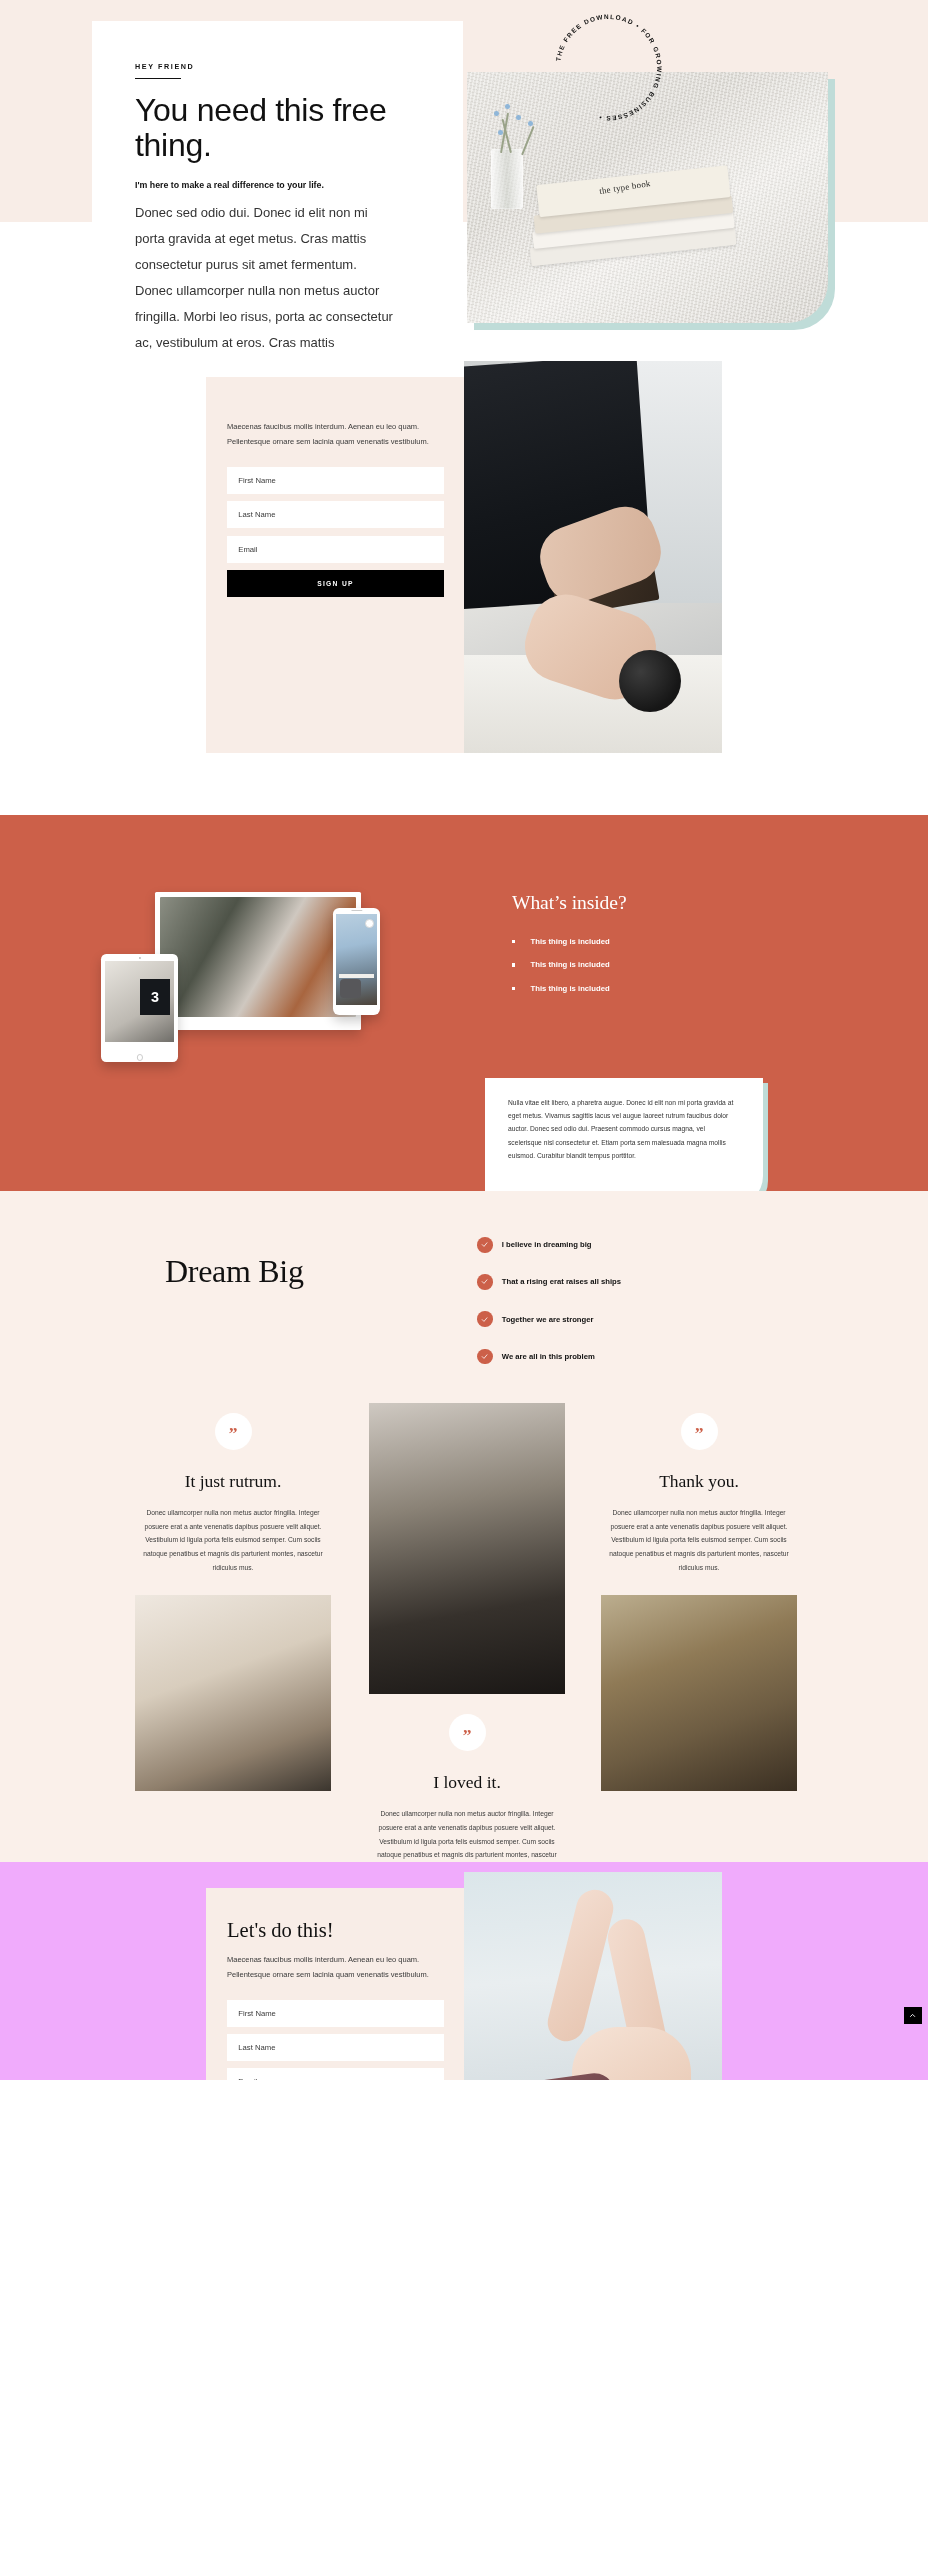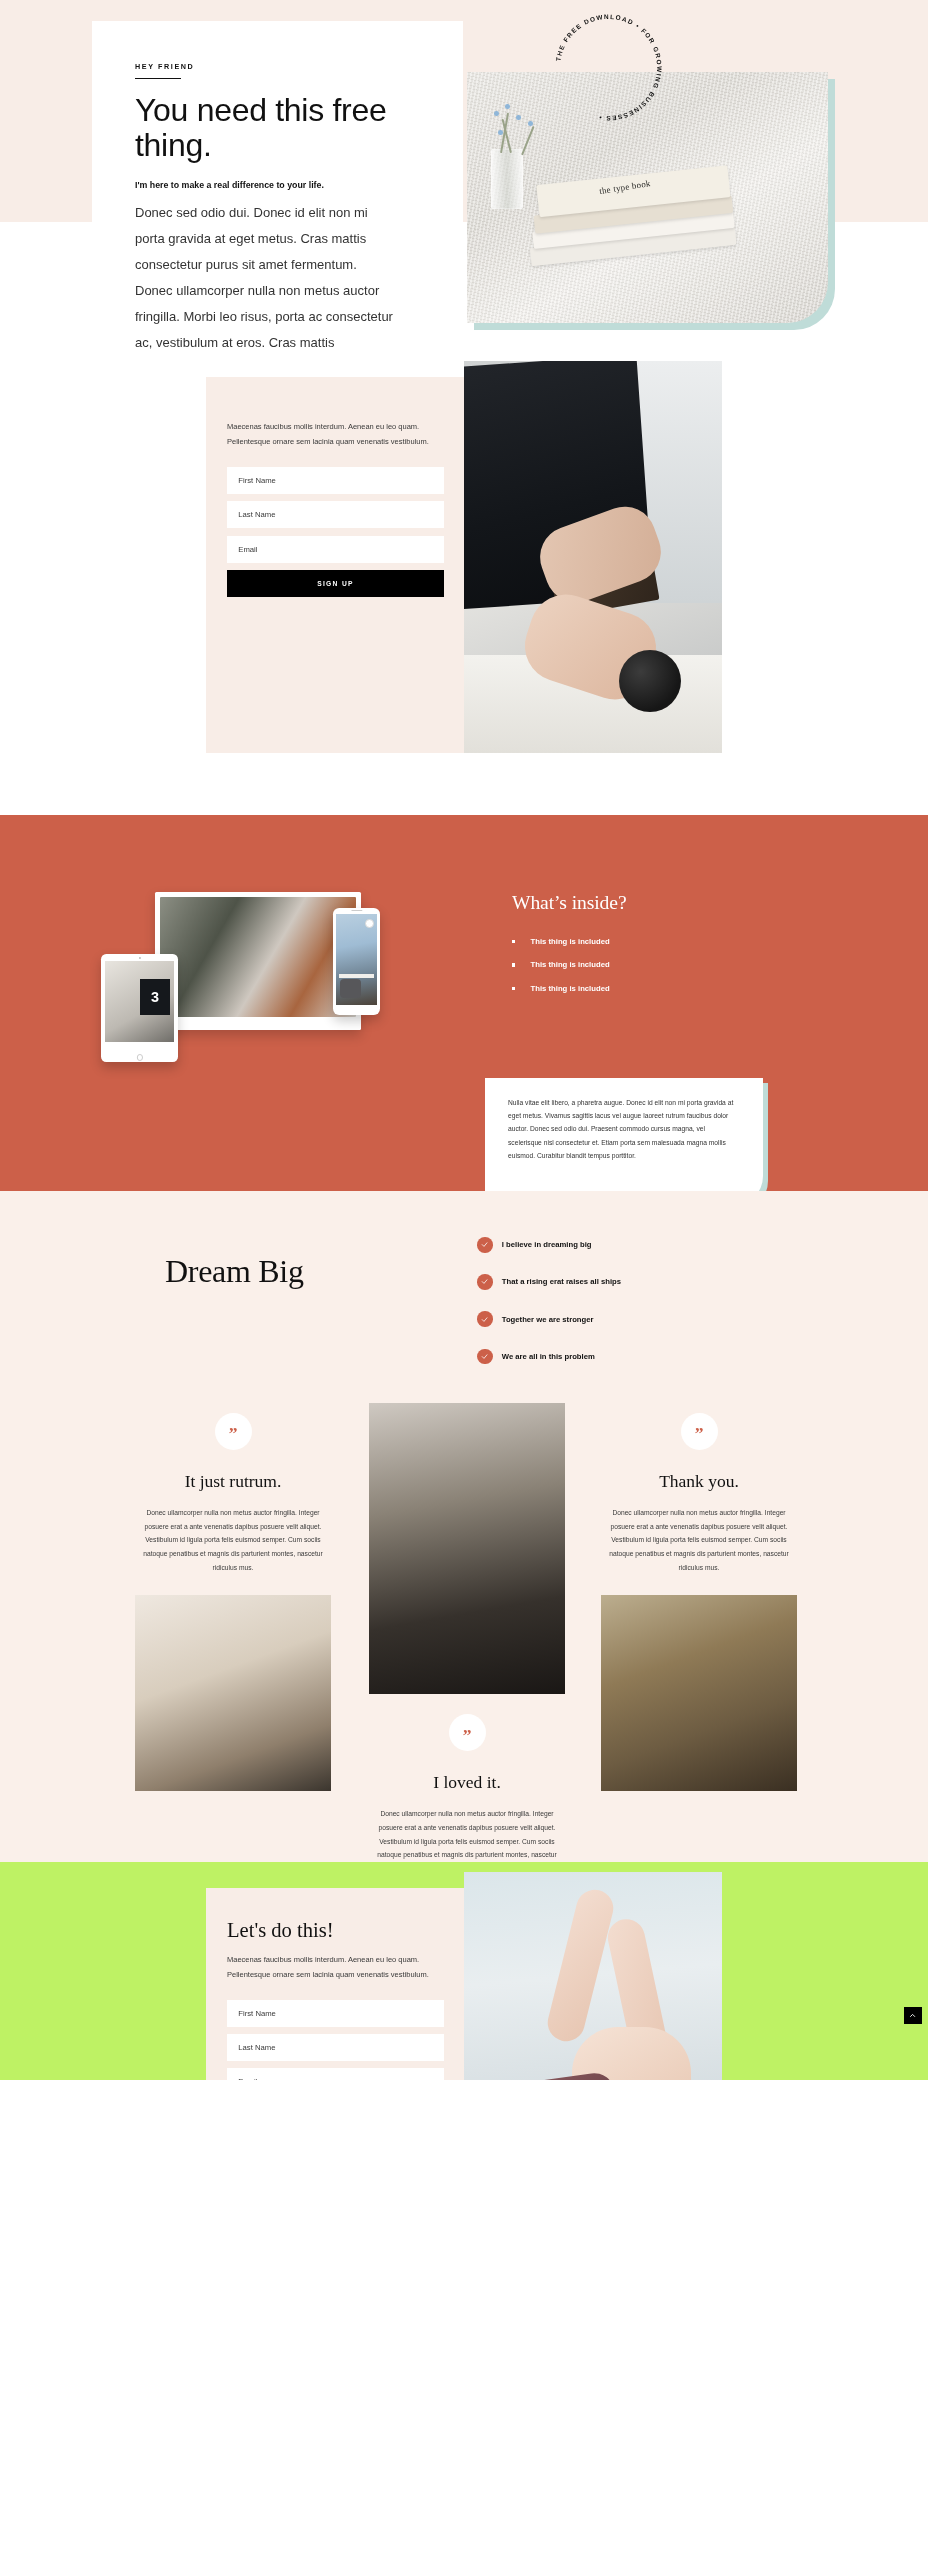--- a/index.html
+++ b/index.html
@@ -266,21 +266,21 @@
   .t-p{font-size:6.7px;line-height:2.05;color:#3a3a3a;text-align:center;}
   .tphoto{width:196px;margin-top:20.6px;overflow:hidden;}
   .tphoto.tall{height:196px;}
   .tphoto.mid{height:291px;}
   .ph-a{background:linear-gradient(160deg,#efe8e0 0%,#d8cdbd 40%,#8f7f6c 75%,#3b352e 100%);}
   .ph-b{background:linear-gradient(170deg,#cfc9c2 0%,#8a8276 35%,#36312c 70%,#1a1715 100%);}
   .ph-c{background:linear-gradient(160deg,#bcae8f 0%,#8f7a56 35%,#6d5c42 65%,#3a2f22 100%);}
   .tcol-m .qbubble{margin-top:0;}
 
   
-  .sec-final{position:relative;background:#bef264;height:218px;padding-left:41px;}
+  .sec-final{position:relative;background:#f0abfc;height:218px;padding-left:41px;}
   .fin-panel{position:absolute;left:206px;top:26px;width:258px;height:247px;background:var(--cream);}
   .fin-inner{position:absolute;left:227px;top:57px;width:222px;}
   .fin-h{
     font-family:"Liberation Serif", serif;font-weight:400;font-size:20.6px;color:var(--ink);
   }
   .fin-sub{font-size:7.5px;line-height:1.95;color:#3a3a3a;margin-top:11.3px;max-width:217px;}
   .fin-photo{
     position:absolute;left:464px;top:10.3px;width:258px;height:263px;overflow:hidden;
     background:linear-gradient(175deg,#dbe6ea 0%,#e9eef0 40%,#cfd8dc 100%);
   }

